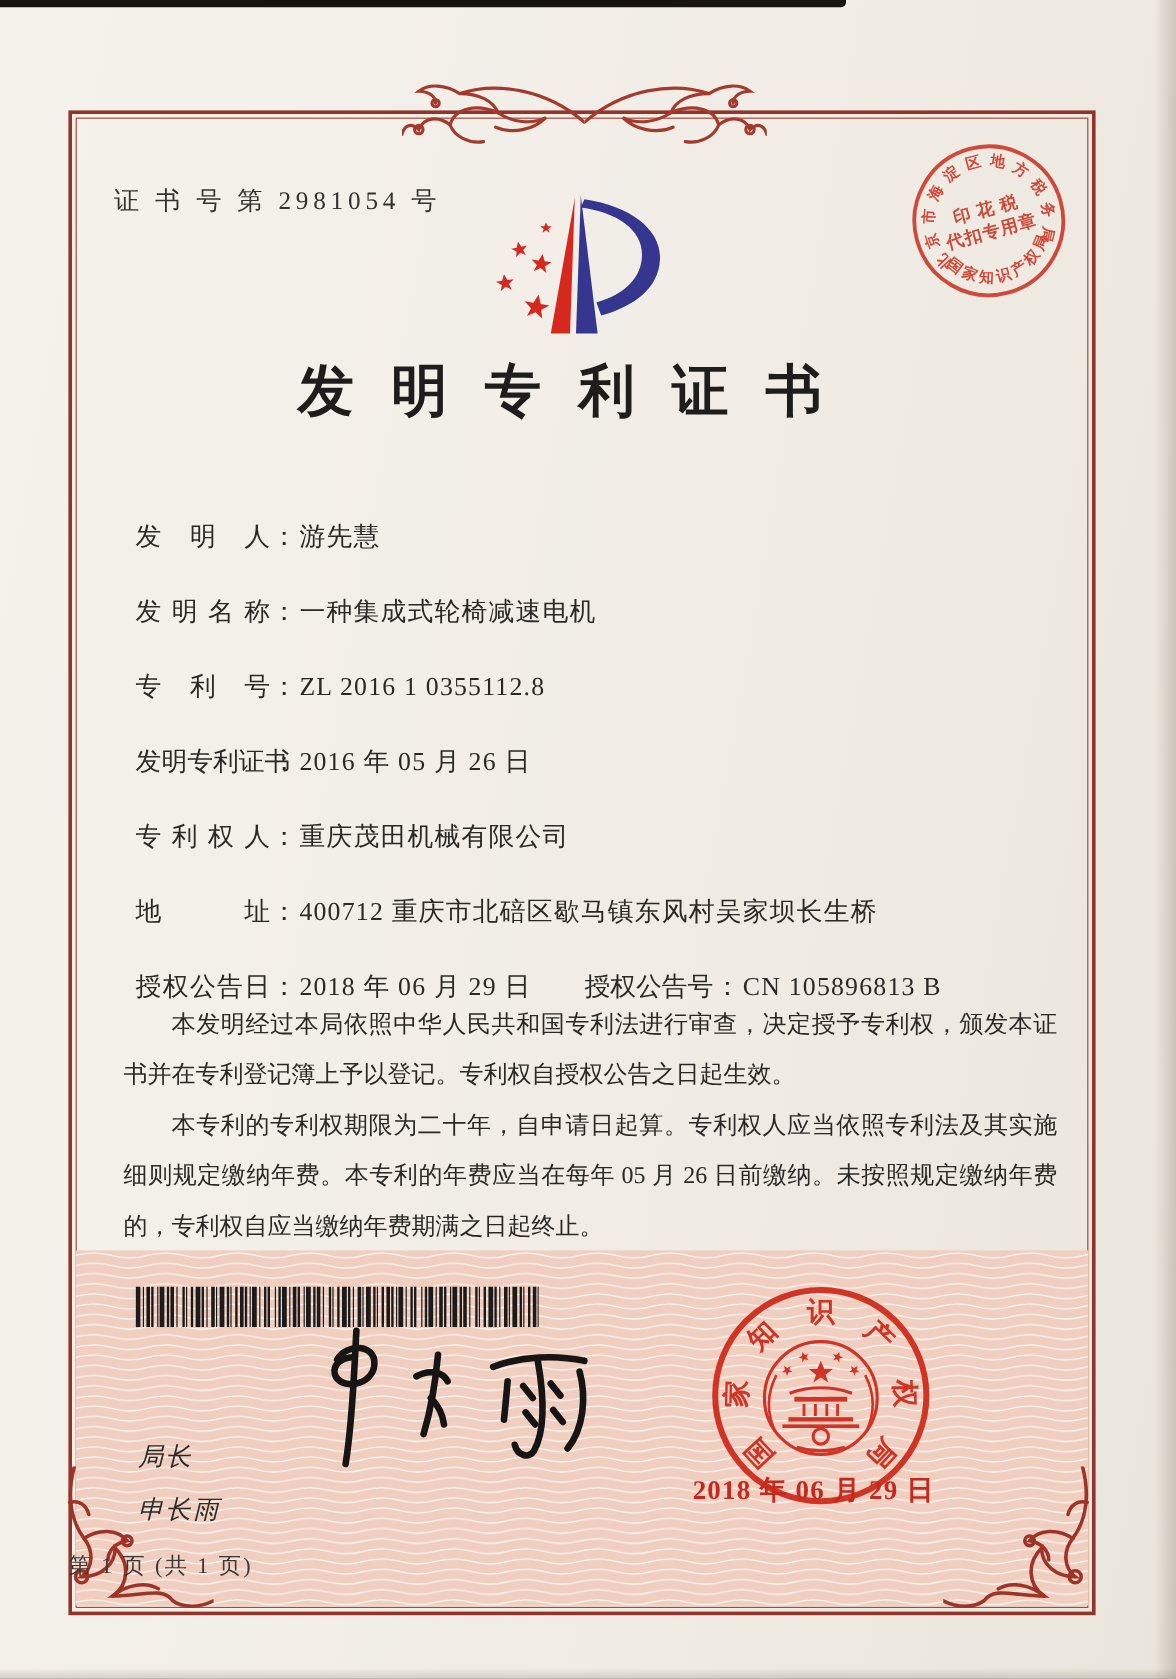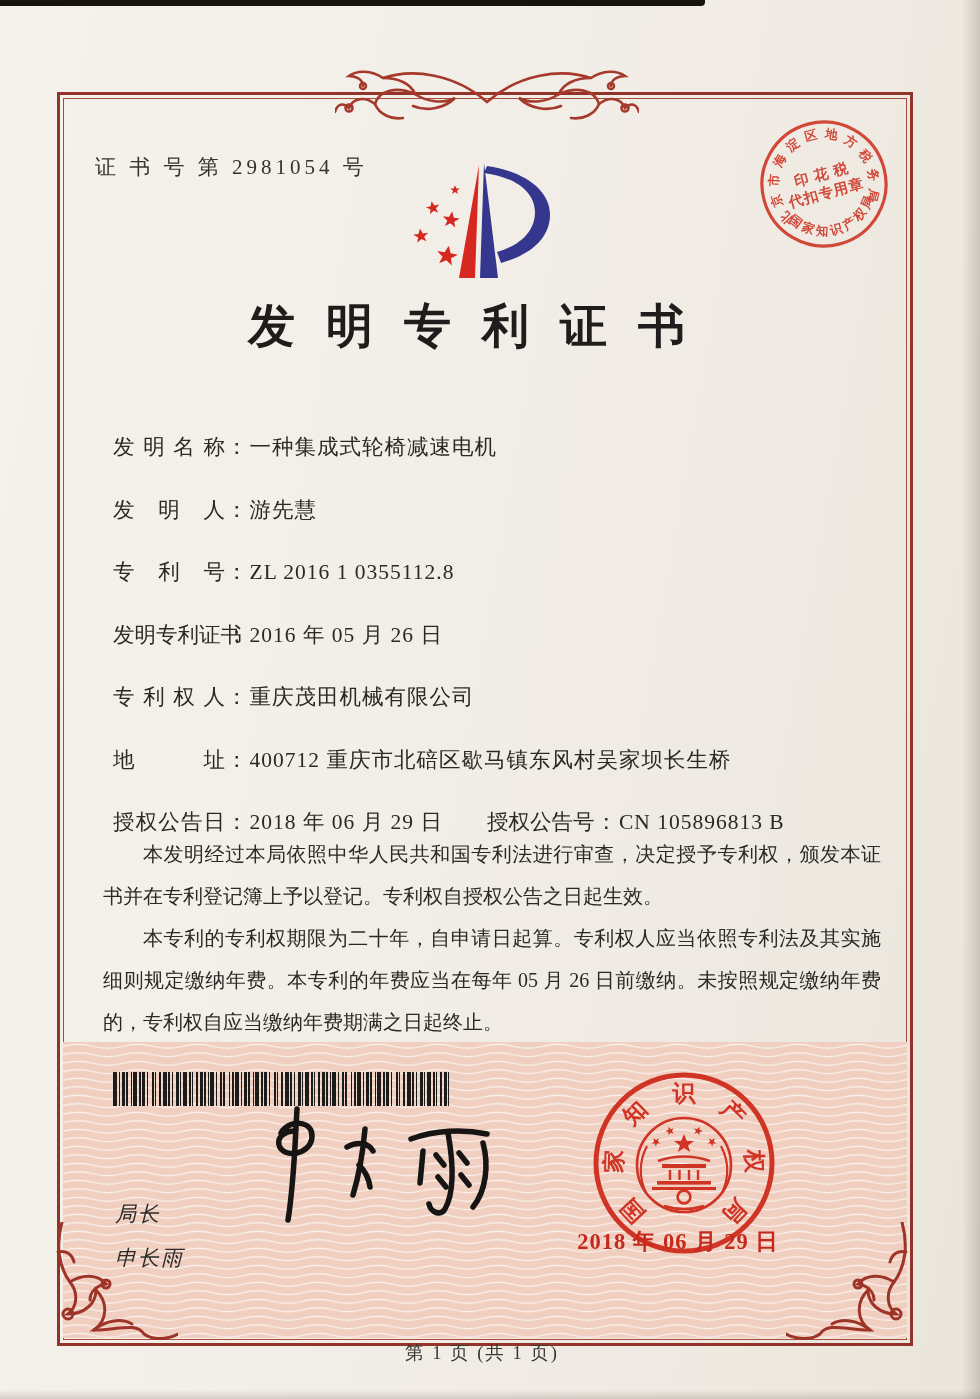--- a/index.html
+++ b/index.html
@@ -39,21 +39,21 @@
   .signer{position:absolute;left:115px;top:1200px;font-size:21px;color:#2b2a27;font-style:italic;}
   .signer div{margin-bottom:16px;letter-spacing:2px;}
   .signature{position:absolute;left:243px;top:1103px;}
 
   .seal{position:absolute;left:571px;top:1050px;}
   .seal-date{position:absolute;left:565px;top:1226px;width:226px;text-align:center;
              color:#c5291b;font-size:22.5px;font-weight:bold;letter-spacing:1px;}
 
   .stamp{position:absolute;left:749px;top:109px;opacity:.92;}
 
-  .footer{position:absolute;left:57px;top:1292px;width:850px;text-align:center;font-size:18.5px;color:#3a3834;letter-spacing:2px;margin-top:48px;}
+  .footer{position:absolute;left:57px;top:1292px;width:850px;text-align:left;font-size:18.5px;color:#3a3834;letter-spacing:2px;}
 </style>
 </head>
 <body>
 
 <div class="page">
 
   <div class="scan-edge-top"></div>
 
   <div class="frame">
     <div class="frame-inner"></div>
@@ -157,24 +157,24 @@
         </g>
       <text x="0" y="-5" text-anchor="middle" font-size="14.5" font-weight="bold" letter-spacing="1">印 花 税</text>
       <text x="0" y="14" text-anchor="middle" font-size="14.5" font-weight="bold" letter-spacing="1">代扣专用章</text>
     </g>
   </svg>
 
   <h1 class="title">发明专利证书</h1>
 
   <div class="fields">
     <div class="frow">
+      <span class="flabel">发明人</span><span class="fcolon">：</span><span class="fvalue">游先慧</span>
+    </div>
+    <div class="frow">
       <span class="flabel">发明名称</span><span class="fcolon">：</span><span class="fvalue">一种集成式轮椅减速电机</span>
-    </div>
-    <div class="frow">
-      <span class="flabel">发明人</span><span class="fcolon">：</span><span class="fvalue">游先慧</span>
     </div>
     <div class="frow">
       <span class="flabel">专利号</span><span class="fcolon">：</span><span class="fvalue">ZL 2016 1 0355112.8</span>
     </div>
     <div class="frow">
       <span class="flabel">发明专利证书</span><span class="fcolon">：</span><span class="fvalue">2016 年 05 月 26 日</span>
     </div>
     <div class="frow">
       <span class="flabel">专利权人</span><span class="fcolon">：</span><span class="fvalue">重庆茂田机械有限公司</span>
     </div>

